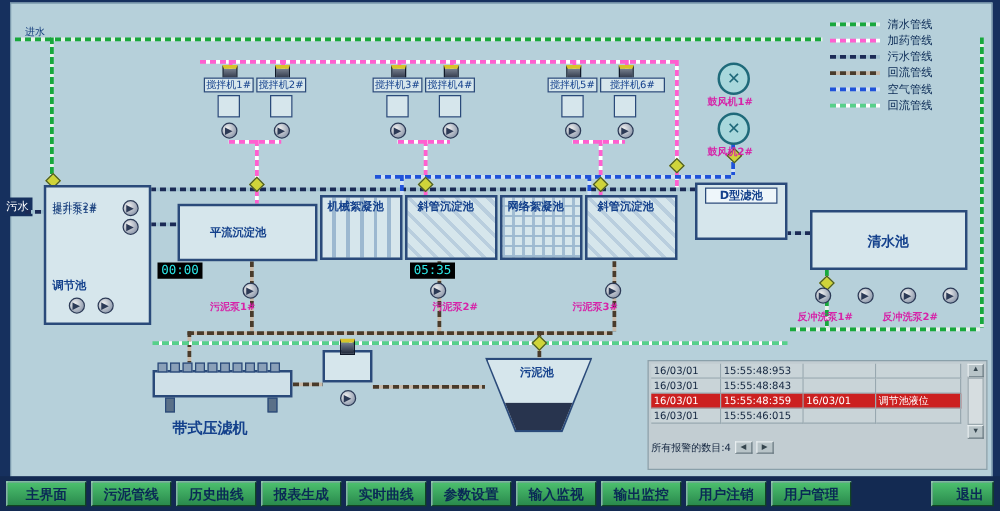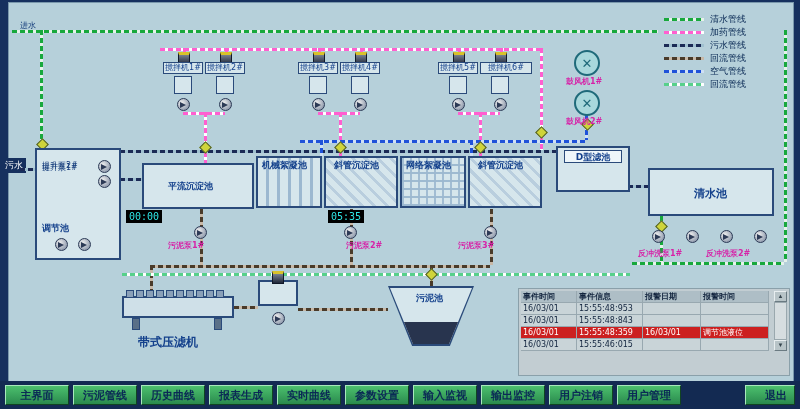--- a/index.html
+++ b/index.html
@@ -270,26 +270,20 @@
   <div class="leg" style="left:214px;top:318px;"></div>
   <div class="tank-label" style="left:138px;top:334px;font-size:12px;">带式压滤机</div>
 
   <div class="tank" style="left:258px;top:280px;width:40px;height:26px;"></div>
   <div class="motor" style="left:272px;top:271px;"></div>
   <div class="pump" style="left:272px;top:312px;"></div>
 
   <div id="alarm">
     <div style="display:flex;">
       <div style="flex:1;">
-        <div class="tbl-row tbl-head">
-          <div class="cell c0">事件时间</div>
-          <div class="cell c1">事件信息</div>
-          <div class="cell c2">报警日期</div>
-          <div class="cell c3">报警时间</div>
-        </div>
         <div class="tbl-row">
           <div class="cell c0">16/03/01</div>
           <div class="cell c1">15:55:48:953</div>
           <div class="cell c2"></div>
           <div class="cell c3"></div>
         </div>
         <div class="tbl-row">
           <div class="cell c0">16/03/01</div>
           <div class="cell c1">15:55:48:843</div>
           <div class="cell c2"></div>
@@ -307,20 +301,25 @@
           <div class="cell c2"></div>
           <div class="cell c3"></div>
         </div>
       </div>
       <div class="sb" style="height:60px;">
         <button class="sb-btn"><span>▲</span></button>
         <div class="sb-track"></div>
         <button class="sb-btn"><span>▼</span></button>
       </div>
     </div>
+    <div class="foot-line">
+      <span>所有报警的数目:4</span>
+      <button class="nav-btn"><span>◀</span></button>
+      <button class="nav-btn"><span>▶</span></button>
+    </div>
   </div>
 
   <div id="taskbar">
     <button class="task-btn">主界面</button>
     <button class="task-btn">污泥管线</button>
     <button class="task-btn">历史曲线</button>
     <button class="task-btn">报表生成</button>
     <button class="task-btn">实时曲线</button>
     <button class="task-btn">参数设置</button>
     <button class="task-btn">输入监视</button>

